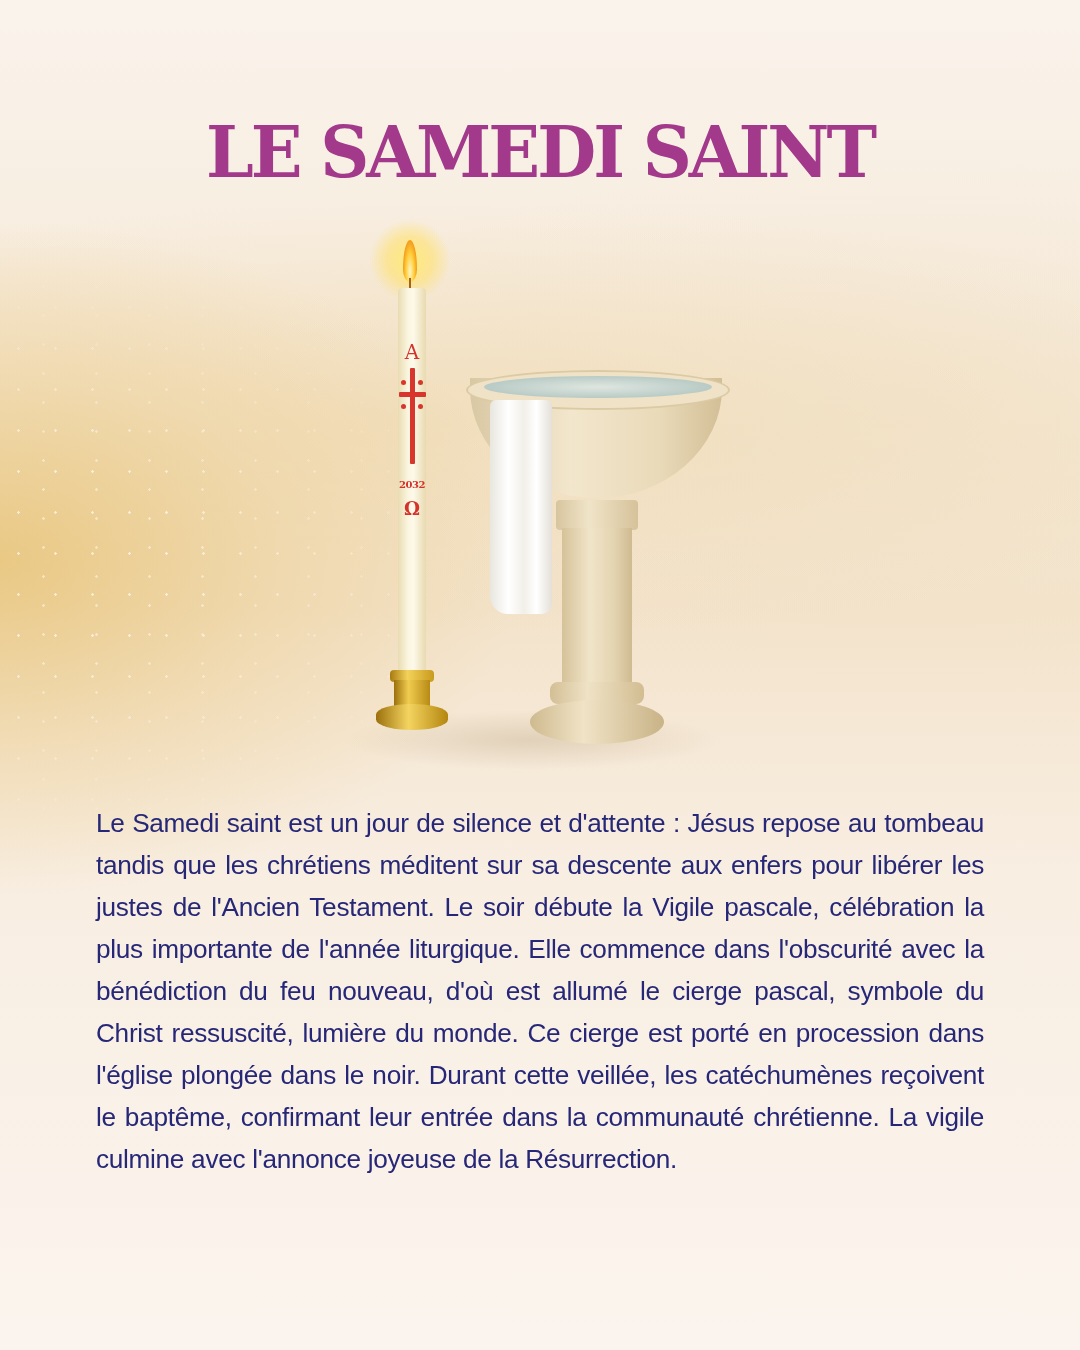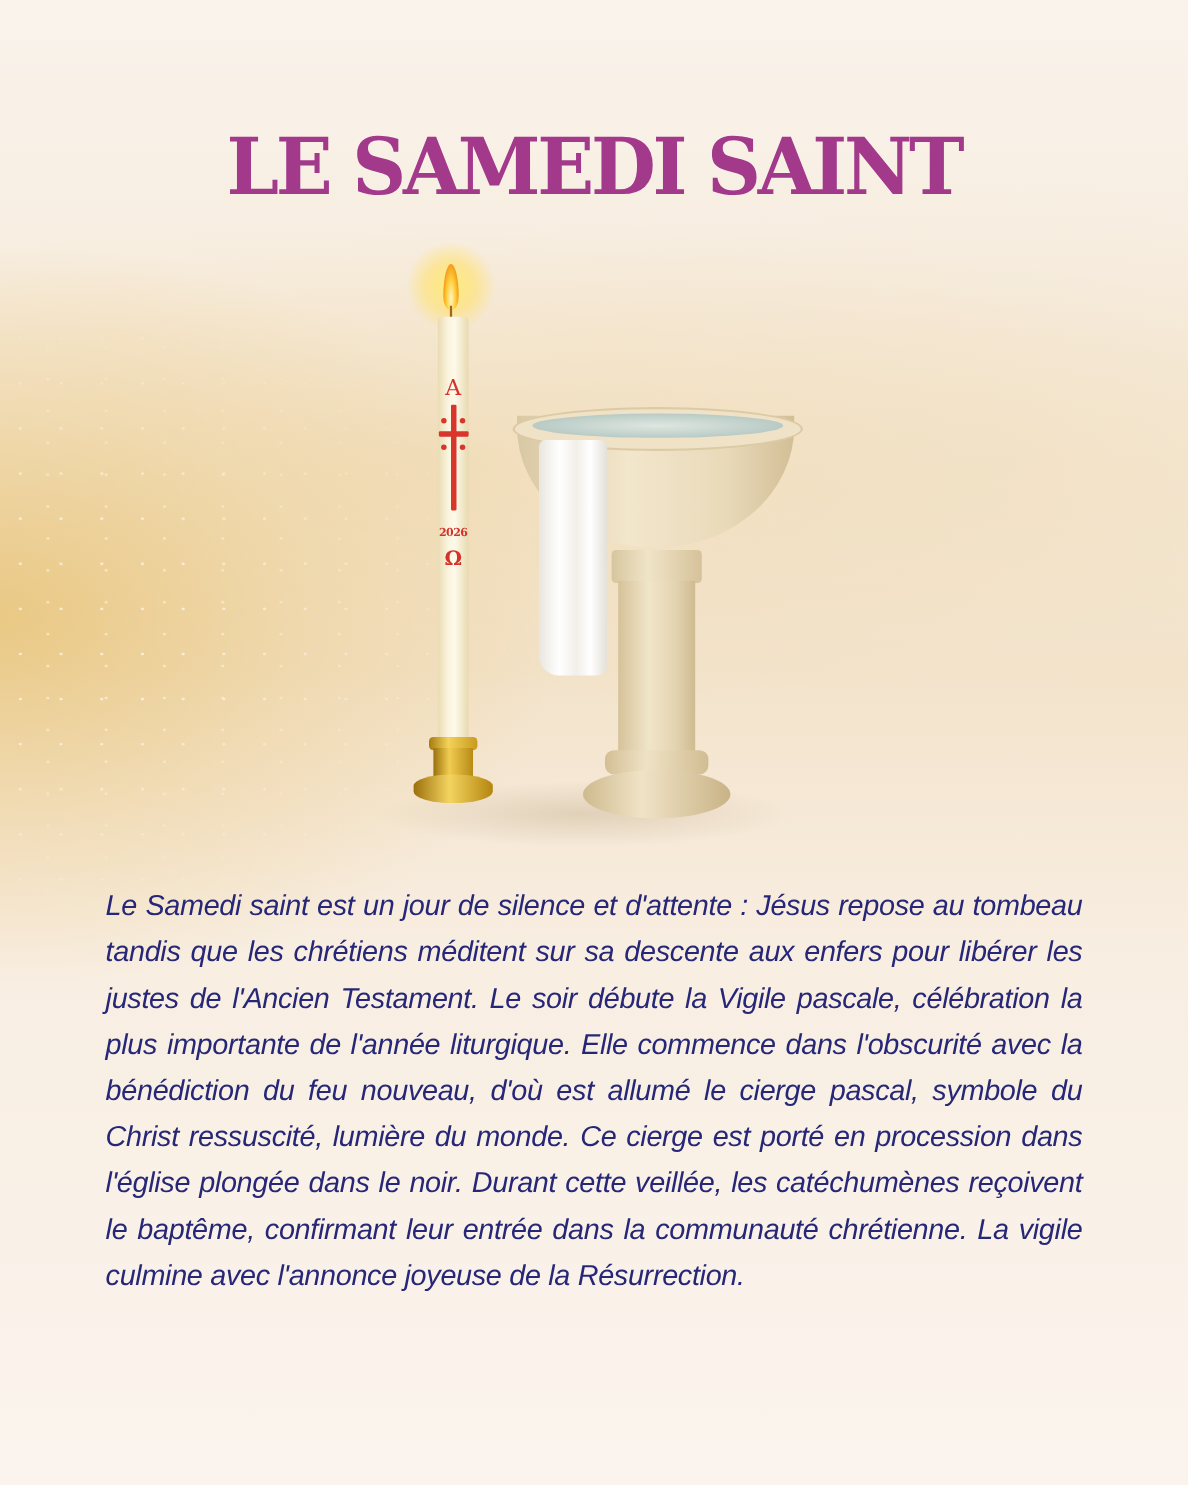--- a/index.html
+++ b/index.html
@@ -114,21 +114,20 @@
     background: linear-gradient(90deg, #cfba8f, #f0e3c6 40%, #d9c7a1 75%, #c9b387);
   }
   .body-text {
     position: absolute; left: 96px; top: 802px; width: 888px;
     margin: 0;
     color: #262777;
     font-family: "Liberation Sans", sans-serif;
     font-size: 26.2px; line-height: 42px;
     text-align: justify;
     letter-spacing: -0.3px;
-    font-style: italic;
   }
 </style>
 </head>
 <body>
 
 <div class="bg"></div>
 <div class="sparkle"></div>
 
 <h1 class="title">LE SAMEDI SAINT</h1>
 
@@ -140,21 +139,21 @@
     <div class="flame"></div>
     <div class="wick"></div>
     <div class="candle">
       <div class="candle-text alpha">A</div>
       <div class="cross-v"></div>
       <div class="cross-h"></div>
       <div class="dot" style="left:3px;top:92px"></div>
       <div class="dot" style="left:20px;top:92px"></div>
       <div class="dot" style="left:3px;top:116px"></div>
       <div class="dot" style="left:20px;top:116px"></div>
-      <div class="candle-text year">2026</div>
+      <div class="candle-text year">2032</div>
       <div class="candle-text omega">Ω</div>
     </div>
     <div class="holder-top"></div>
     <div class="holder-body"></div>
     <div class="holder-base"></div>
   </div>
 
   <div>
     <div class="font-bowl"></div>
     <div class="font-rim"></div>

